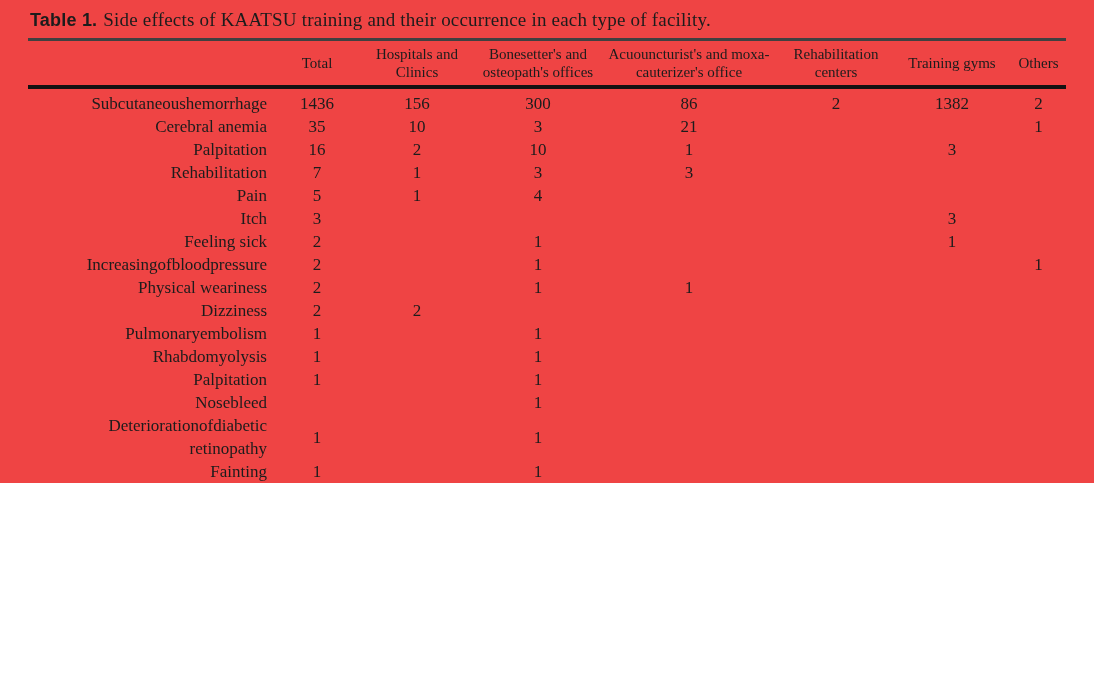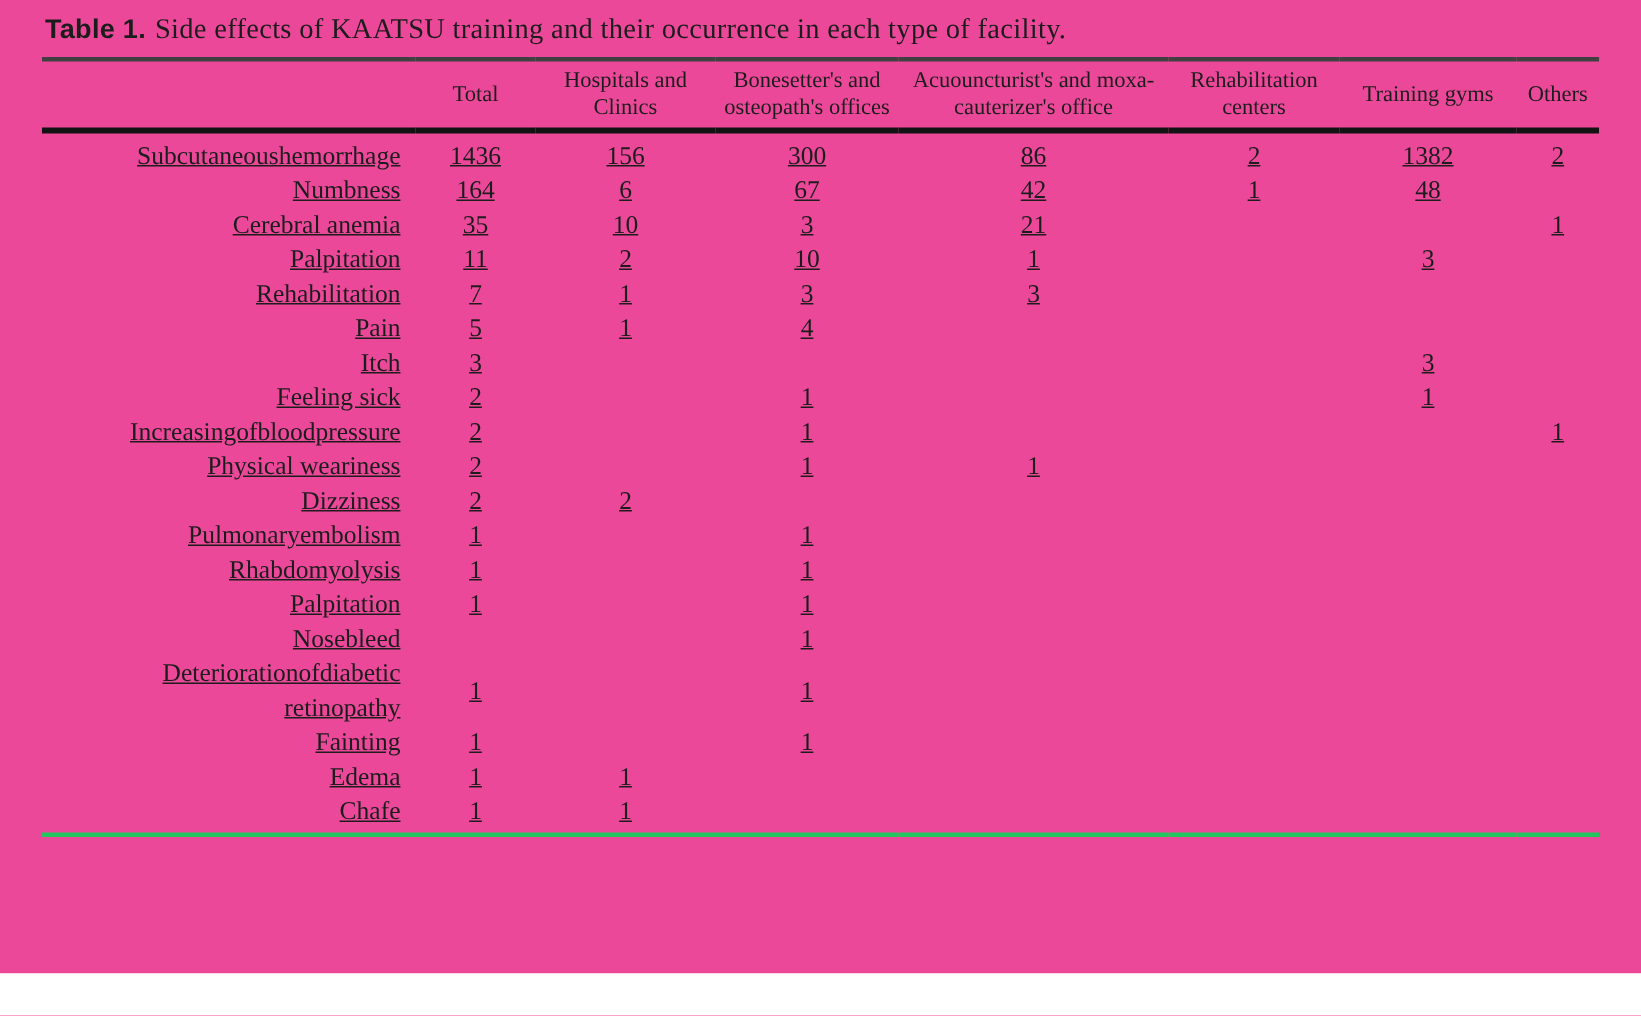--- a/index.html
+++ b/index.html
@@ -1,21 +1,21 @@
 <!DOCTYPE html>
 <html><head>
 <meta charset="utf-8">
 <style>
   * { margin: 0; padding: 0; box-sizing: border-box; }
   html, body { background: #ffffff; }
   .page {
     position: relative;
     width: 1094px;
-    height: 649px;
-    background: #ec4899;
+    height: 483px;
+    background: #ef4444;
     font-family: "Liberation Serif", serif;
     color: #1c1c1c;
     overflow: hidden;
   }
   .caption {
     padding: 9px 0 0 30px;
     font-size: 19px;
     letter-spacing: 0.2px;
   }
   .caption-label {
@@ -46,21 +46,21 @@
   thead th {
     font-family: "Liberation Serif", serif;
     font-weight: normal;
     font-size: 15px;
     line-height: 1.2;
     text-align: center;
     vertical-align: middle;
     padding: 4px 2px;
     height: 42px;
   }
-  tbody { border-bottom: 3px solid #22c55e; text-decoration: underline; }
+  tbody { border-bottom: 3px solid #22c55e; }
   tbody td {
     font-size: 17px;
     line-height: 23px;
     text-align: center;
     vertical-align: middle;
     padding: 0;
   }
   tbody td.row-label {
     text-align: right;
     padding-right: 10px;
@@ -106,42 +106,32 @@
           <td class="row-label">Subcutaneoushemorrhage</td>
           <td>1436</td>
           <td>156</td>
           <td>300</td>
           <td>86</td>
           <td>2</td>
           <td>1382</td>
           <td>2</td>
         </tr>
         <tr>
-          <td class="row-label">Numbness</td>
-          <td>164</td>
-          <td>6</td>
-          <td>67</td>
-          <td>42</td>
-          <td>1</td>
-          <td>48</td>
-          <td></td>
-        </tr>
-        <tr>
           <td class="row-label">Cerebral anemia</td>
           <td>35</td>
           <td>10</td>
           <td>3</td>
           <td>21</td>
           <td></td>
           <td></td>
           <td>1</td>
         </tr>
         <tr>
           <td class="row-label">Palpitation</td>
-          <td>11</td>
+          <td>16</td>
           <td>2</td>
           <td>10</td>
           <td>1</td>
           <td></td>
           <td>3</td>
           <td></td>
         </tr>
         <tr>
           <td class="row-label">Rehabilitation</td>
           <td>7</td>

